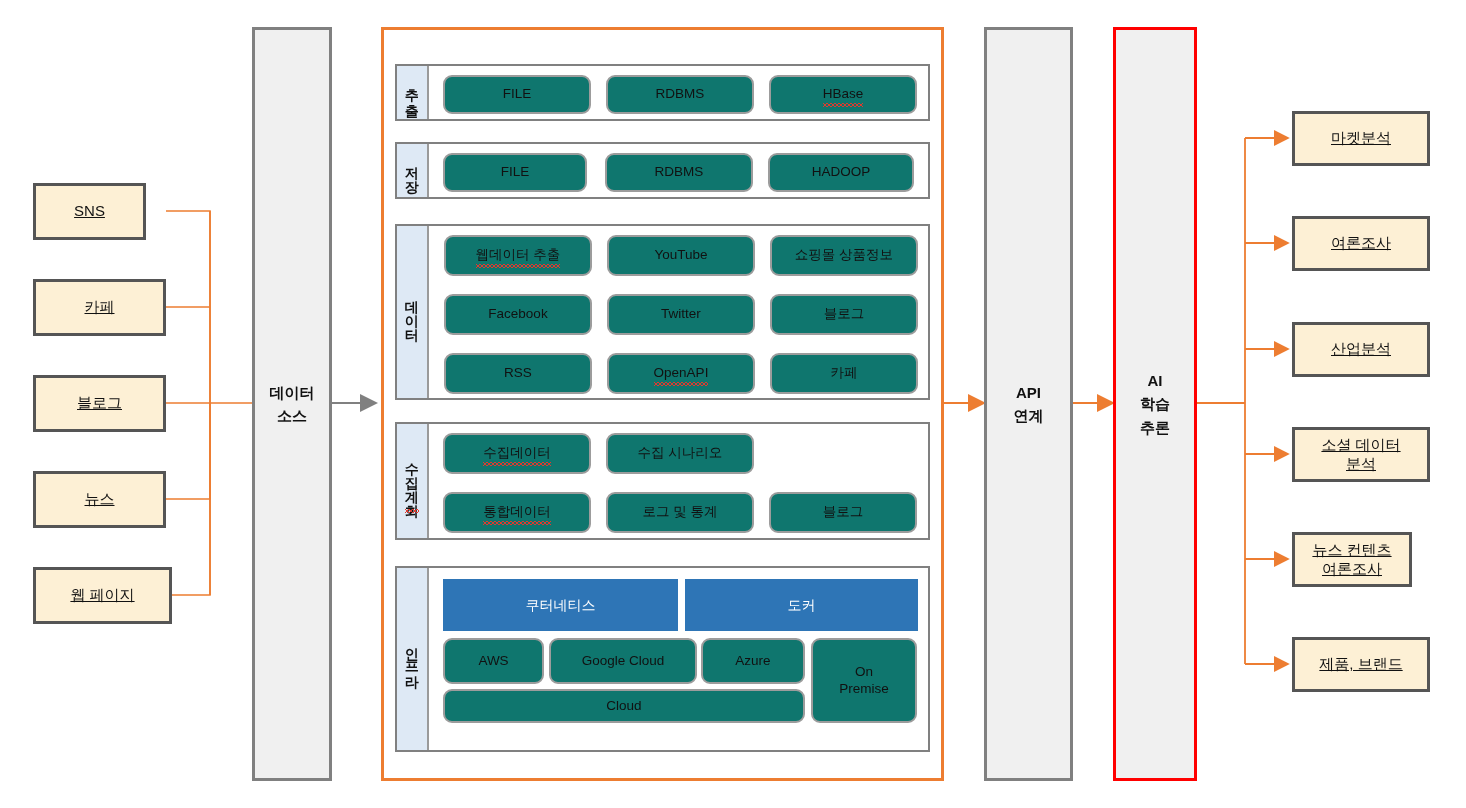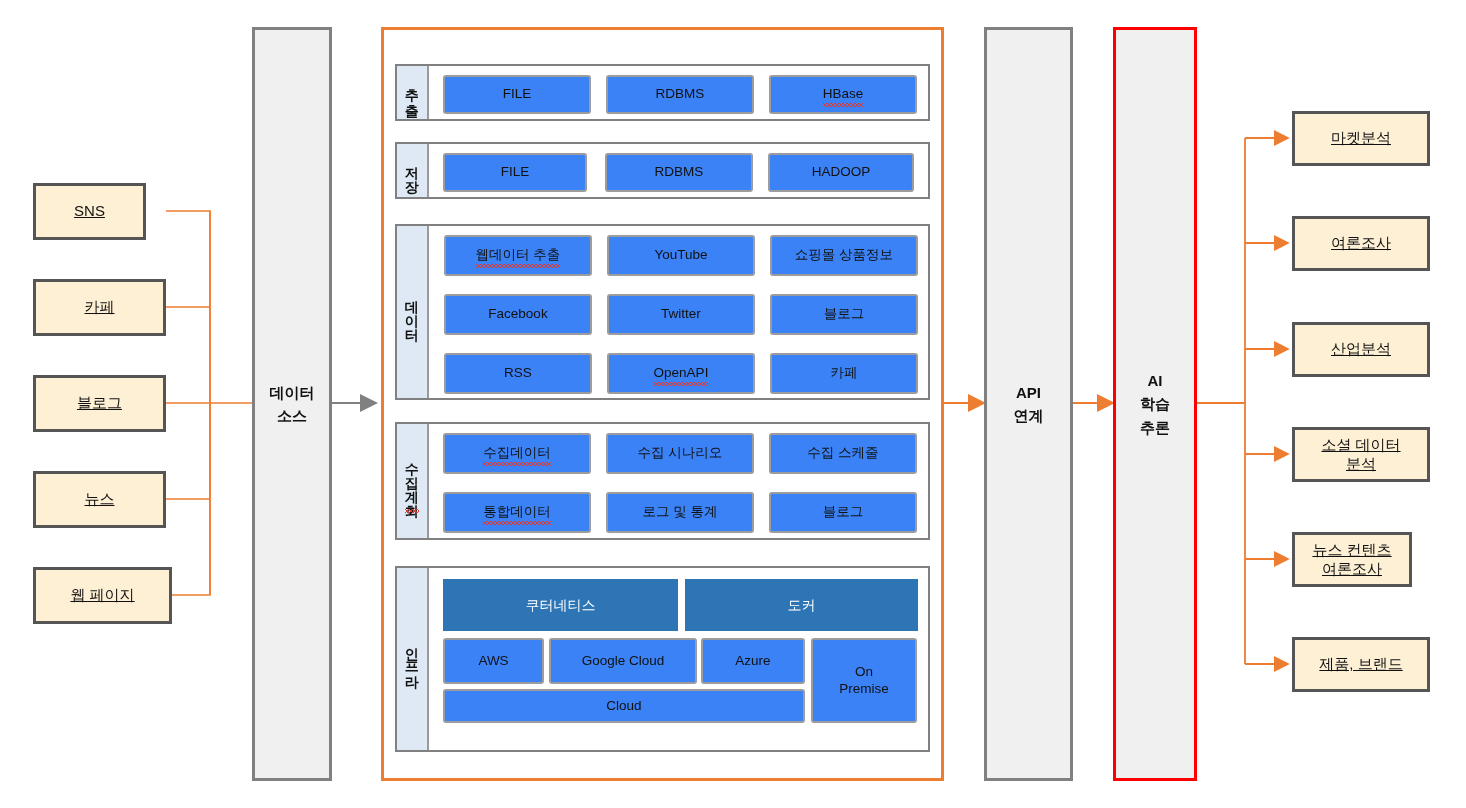--- a/index.html
+++ b/index.html
@@ -36,21 +36,21 @@
     font-size:14px;font-weight:bold;color:#111;
   }
   .band-label span{
     writing-mode:vertical-rl;text-orientation:upright;
     letter-spacing:0px;line-height:1.02;
   }
   .band-body{flex:1;position:relative;}
 
   .chip{
     position:absolute;box-sizing:border-box;
-    background:#3b82f6;border:2px solid #9C9C9C;border-radius:3px;
+    background:#0f766e;border:2px solid #9C9C9C;border-radius:9px;
     display:flex;align-items:center;justify-content:center;
     font-size:13.5px;color:#111;text-align:center;line-height:1.2;
   }
   .chip.blue{
     background:#2E75B6;border:1px solid #2E75B6;border-radius:0;
     color:#ffffff;font-size:14px;
   }
 
   
   .sq{
@@ -210,23 +210,20 @@
   <div class="band-label">
     <span class="sq">수집계회</span>
   </div>
   <div class="band-body">
     <div class="chip" style="left:14px;top:9px;width:148px;height:41px;">
       <span class="sq">수집데이터</span>
     </div>
     <div class="chip" style="left:177px;top:9px;width:148px;height:41px;">
       <span>수집 시나리오</span>
     </div>
-    <div class="chip" style="left:340px;top:9px;width:148px;height:41px;">
-      <span>수집 스케줄</span>
-    </div>
 
     <div class="chip" style="left:14px;top:68px;width:148px;height:41px;">
       <span class="sq">통합데이터</span>
     </div>
     <div class="chip" style="left:177px;top:68px;width:148px;height:41px;">
       <span>로그 및 통계</span>
     </div>
     <div class="chip" style="left:340px;top:68px;width:148px;height:41px;">
       <span>블로그</span>
     </div>

